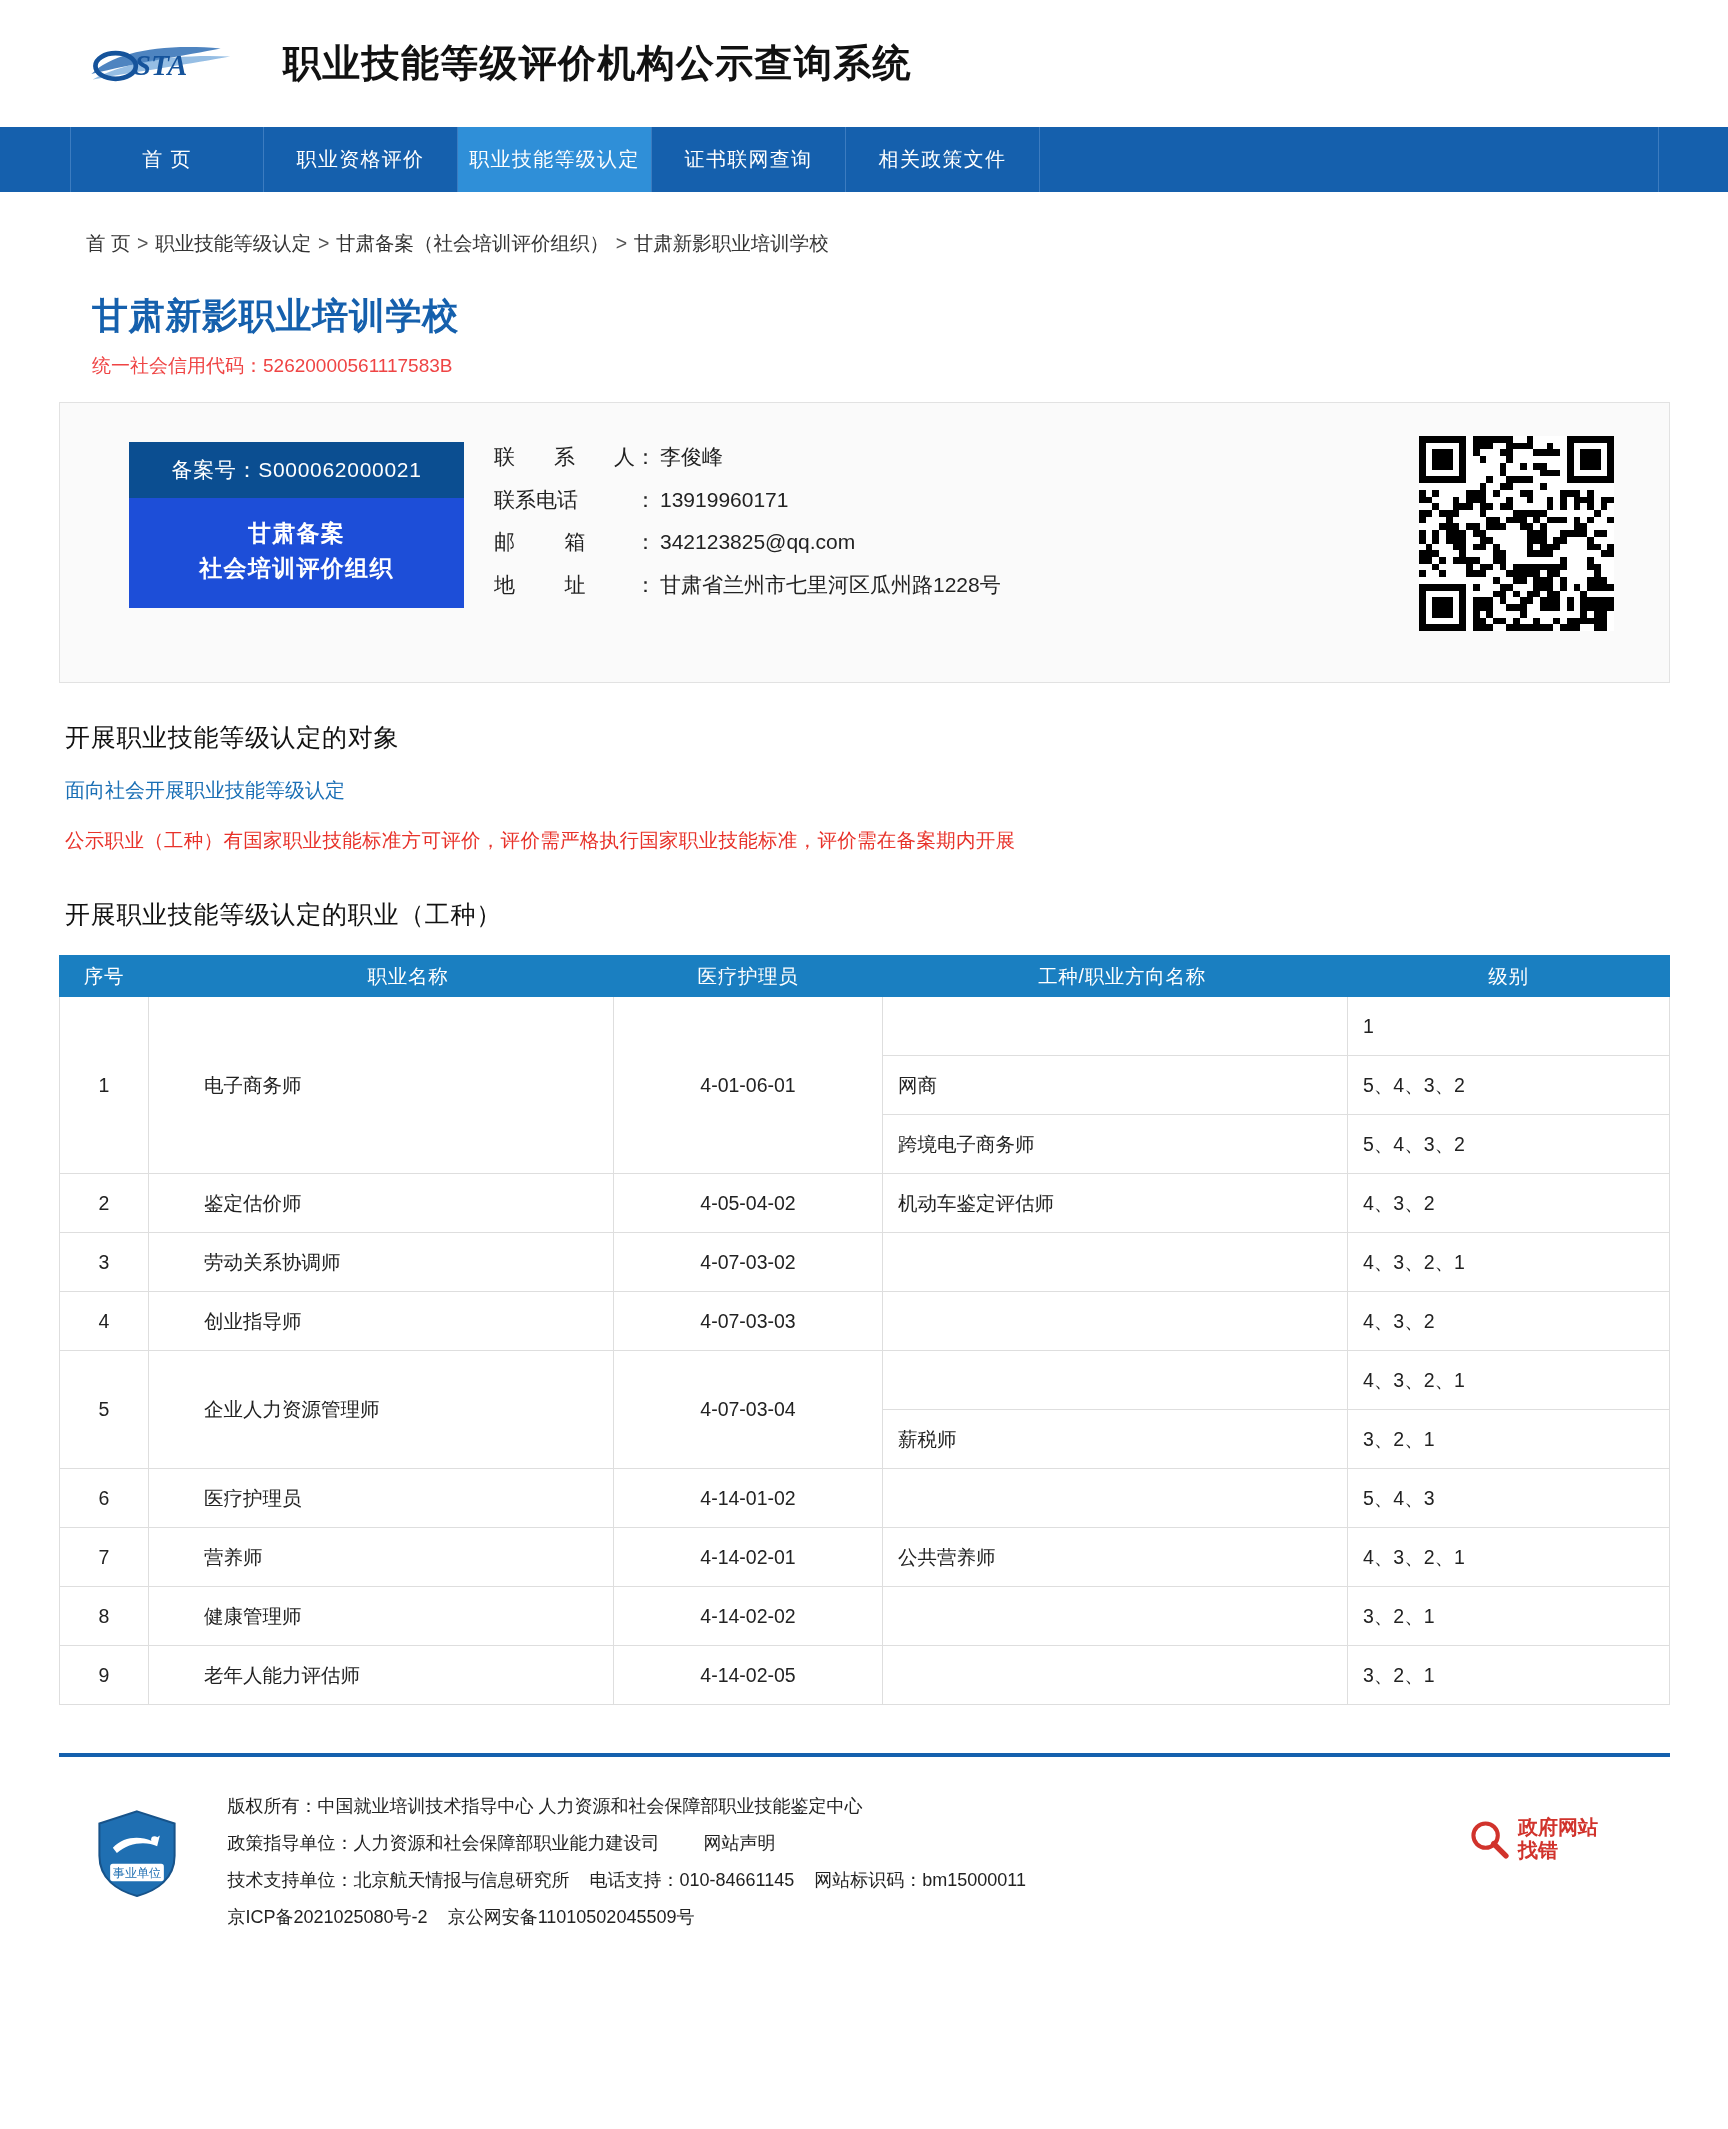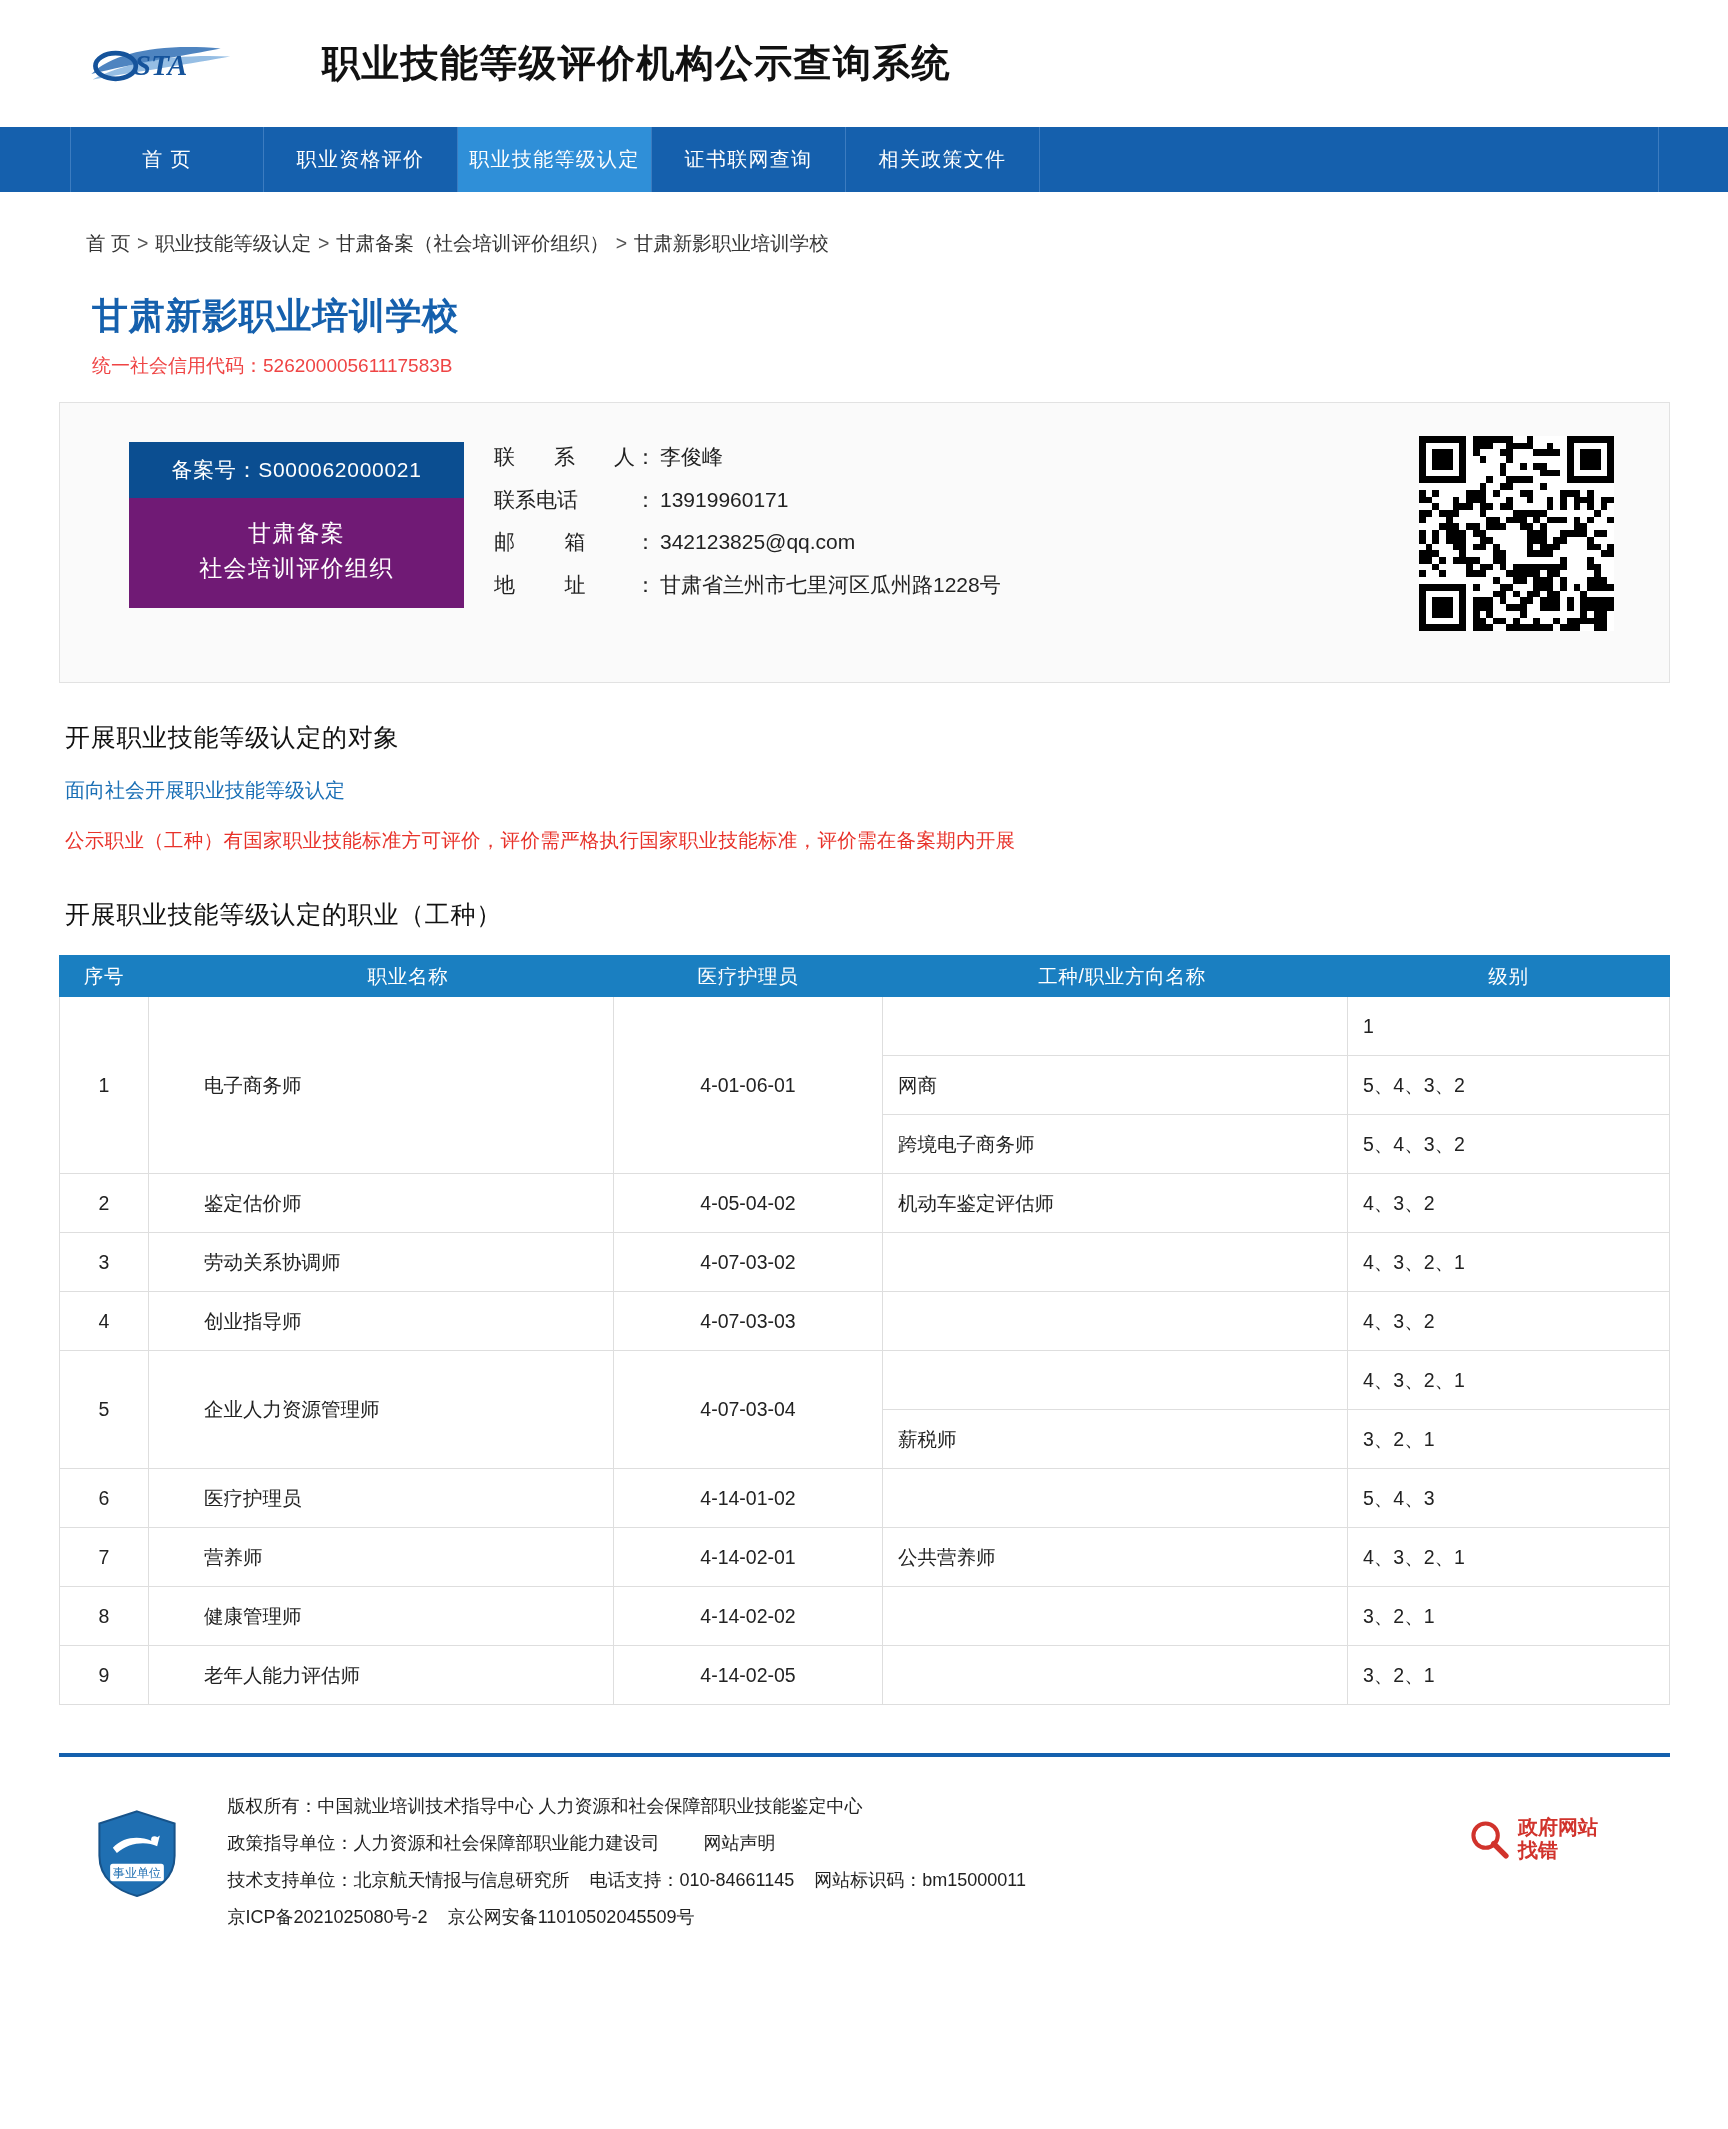--- a/index.html
+++ b/index.html
@@ -13,21 +13,20 @@
   }
   .page { width: 1729px; margin: 0 auto; position: relative; }
 
   
   .header {
     height: 127px;
     display: flex;
     align-items: center;
     padding-left: 86px;
     border-bottom: 0;
-    gap: 39px;
   }
   .logo {
     width: 167px;
     height: 58px;
     position: relative;
     margin-right: 30px;
     flex: 0 0 auto;
   }
   .logo svg { display:block; }
   .site-title {
@@ -103,27 +102,28 @@
   }
   .badge-record {
     background: #0b4e91;
     color: #fff;
     font-size: 21px;
     padding: 14px 0;
     text-align: center;
     letter-spacing: 0.7px;
   }
   .badge-body {
-    background: #701a75;
+    background: #1d4ed8;
     color: #fff;
     text-align: center;
     padding: 17.5px 0 21.5px 0;
     line-height: 1.55;
     font-size: 23px;
     letter-spacing: 1.3px;
+    font-weight: bold;
   }
   .contact-col {
     flex: 1 1 auto;
     padding-top: 19px;
     padding-left: 30px;
     font-size: 21px;
     color: #222;
     line-height: 1.0;
   }
   .contact-row { display: flex; margin-bottom: 21.5px; align-items: baseline; }

